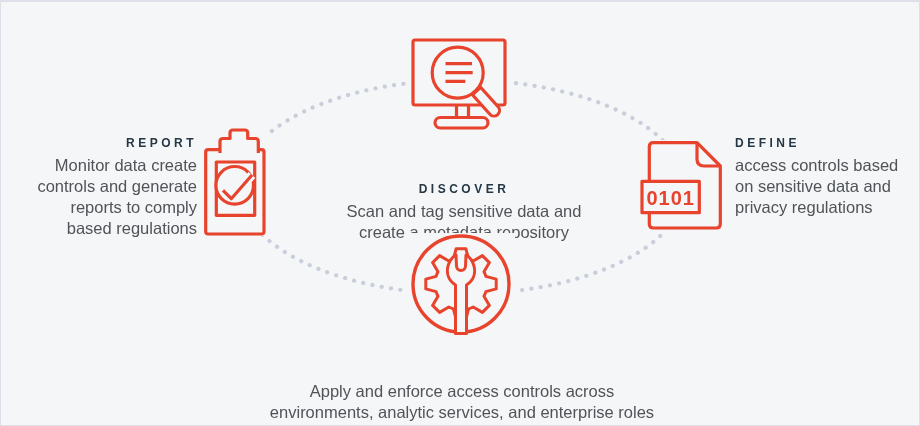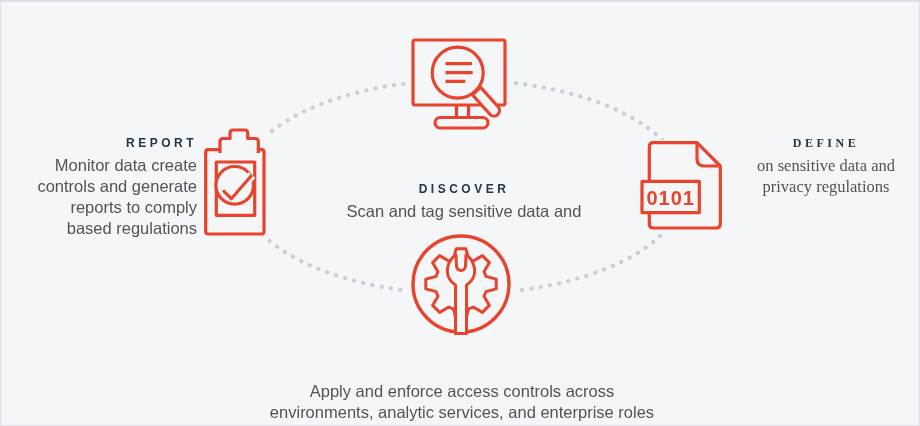--- a/index.html
+++ b/index.html
@@ -15,21 +15,21 @@
   .rf{fill:#f5f6f7;stroke:#e8432c;stroke-width:3.2;stroke-linejoin:round;}
   .cut{fill:none;stroke:#f5f6f7;stroke-width:9;stroke-linecap:butt;}
   .bin{font-family:"Liberation Sans",sans-serif;font-weight:bold;font-size:20px;
        fill:#e8432c;letter-spacing:1px;}
   .step-text{position:absolute;}
   .step-title{font-size:12px;font-weight:bold;letter-spacing:3.5px;
               color:#253744;line-height:22px;margin-bottom:1px;}
   .step-line{font-size:16.5px;line-height:21px;color:#505458;white-space:nowrap;}
   .ta-c{text-align:center;margin-top:44px;}
   .ta-r{text-align:right;}
-  .ta-l{text-align:center;font-family:Liberation Serif, serif;}
+  .ta-l{text-align:left;}
 </style>
 </head>
 <body>
 
 <div class="stage">
 
   <svg class="cycle" width="920" height="426" viewBox="0 0 920 426">
     <ellipse cx="461" cy="185" rx="223" ry="107" fill="none" stroke="#c9cedb" stroke-width="4.2" stroke-linecap="round" stroke-dasharray="0.1 9.3"></ellipse>
   </svg>
 
@@ -39,20 +39,21 @@
     <path class="r" d="M47.5 71 V83.5 M59.5 71 V83.5"></path>
     <rect class="r" x="26" y="83.5" width="53" height="10.5" rx="5.2"></rect>
     <circle class="rf" cx="48.7" cy="38.7" r="25.5"></circle>
     <path class="r" d="M36.5 29.7 H63 M36.5 38.7 H63.7 M36.5 47.3 H56.3"></path>
     <path class="rf" d="M63.4 60.7 L80.9 80.2 A5.5 5.5 0 0 0 89.1 72.8 L71.6 53.3 Z"></path>
   </svg>
 
   <div class="step-text ta-c" style="left:310px;top:132px;width:306px;">
     <div class="step-title">DISCOVER</div>
     <div class="step-line">Scan and tag sensitive data and</div>
+    <div class="step-line">create a metadata repository</div>
   </div>
 
   <svg class="icon" style="left:201px;top:126px;" width="66" height="108" viewBox="0 0 66 108">
     <rect class="bgmask" x="0" y="0" width="66" height="108"></rect>
     <rect class="r" x="3.7" y="21.7" width="58.3" height="84.3" rx="2.5"></rect>
     <path class="rf" d="M18 25 V13.5 Q18 10.5 21 10.5 H28 V5 Q28 2 31 2 H42.7 Q45.7 2 45.7 5 V10.5 H53.3 Q56.3 10.5 56.3 13.5 V25"></path>
     <rect class="r" x="14.3" y="34" width="38.4" height="53.3"></rect>
     <circle class="rf" cx="32.7" cy="57.3" r="18.8"></circle>
     <path class="cut" d="M31.5 67.3 L50 47"></path>
     <path class="r" d="M21 62.3 L29.3 70.7 L50 47"></path>
@@ -69,20 +70,21 @@
   <svg class="icon" style="left:638px;top:138px;" width="88" height="92" viewBox="0 0 88 92">
     <rect class="bgmask" x="0" y="0" width="88" height="92"></rect>
     <path class="r" d="M58 2.7 H14.3 Q10.3 2.7 10.3 6.7 V84 Q10.3 88 14.3 88 H77.3 Q81.3 88 81.3 84 V26 Z"></path>
     <path class="r" d="M58 2.7 V19 Q58 26 65 26 H81.3"></path>
     <rect class="rf" x="3" y="41.3" width="57.3" height="31.4"></rect>
     <text class="bin" x="31.7" y="64.5" text-anchor="middle">0101</text>
   </svg>
 
   <div class="step-text ta-l" style="left:734px;top:130px;width:182px;">
     <div class="step-title">DEFINE</div>
+    <div class="step-line">access controls based</div>
     <div class="step-line">on sensitive data and</div>
     <div class="step-line">privacy regulations</div>
   </div>
 
   <svg class="icon" style="left:406px;top:231px;" width="108" height="104" viewBox="0 0 108 104">
     <rect class="bgmask" x="0" y="0" width="108" height="104"></rect>
     <circle class="r" cx="54" cy="51" r="48" style="stroke-width:3.4"></circle>
     <path class="r" style="stroke-width:3" d="M46.4 26.1 L49.1 15.8 L58.9 15.8 L61.6 26.1 A26 26 0 0 1 66.2 28 L75.4 22.6 L82.4 29.6 L77 38.8 A26 26 0 0 1 78.9 43.4 L89.2 46.1 L89.2 55.9 L78.9 58.6 A26 26 0 0 1 77 63.2 L82.4 72.4 L75.4 79.4 L66.2 74 A26 26 0 0 1 61.6 75.9 L58.9 86.2 L49.1 86.2 L46.4 75.9 A26 26 0 0 1 41.8 74 L32.6 79.4 L25.6 72.4 L31 63.2 A26 26 0 0 1 29.1 58.6 L18.8 55.9 L18.8 46.1 L29.1 43.4 A26 26 0 0 1 31 38.8 L25.6 29.6 L32.6 22.6 L41.8 28 A26 26 0 0 1 46.4 26.1 Z"></path>
     <path class="rf" style="stroke-width:3" d="M48.5 100.5 V52 C42 48 39 41 41 33 C42.5 28 45.2 24 49 22 L49.5 33 A4.5 4.5 0 0 0 58.5 33 L59 22 C62.8 24 65.5 28 67 33 C69 41 66 48 59.5 52 V100.5 Z"></path>
   </svg>

